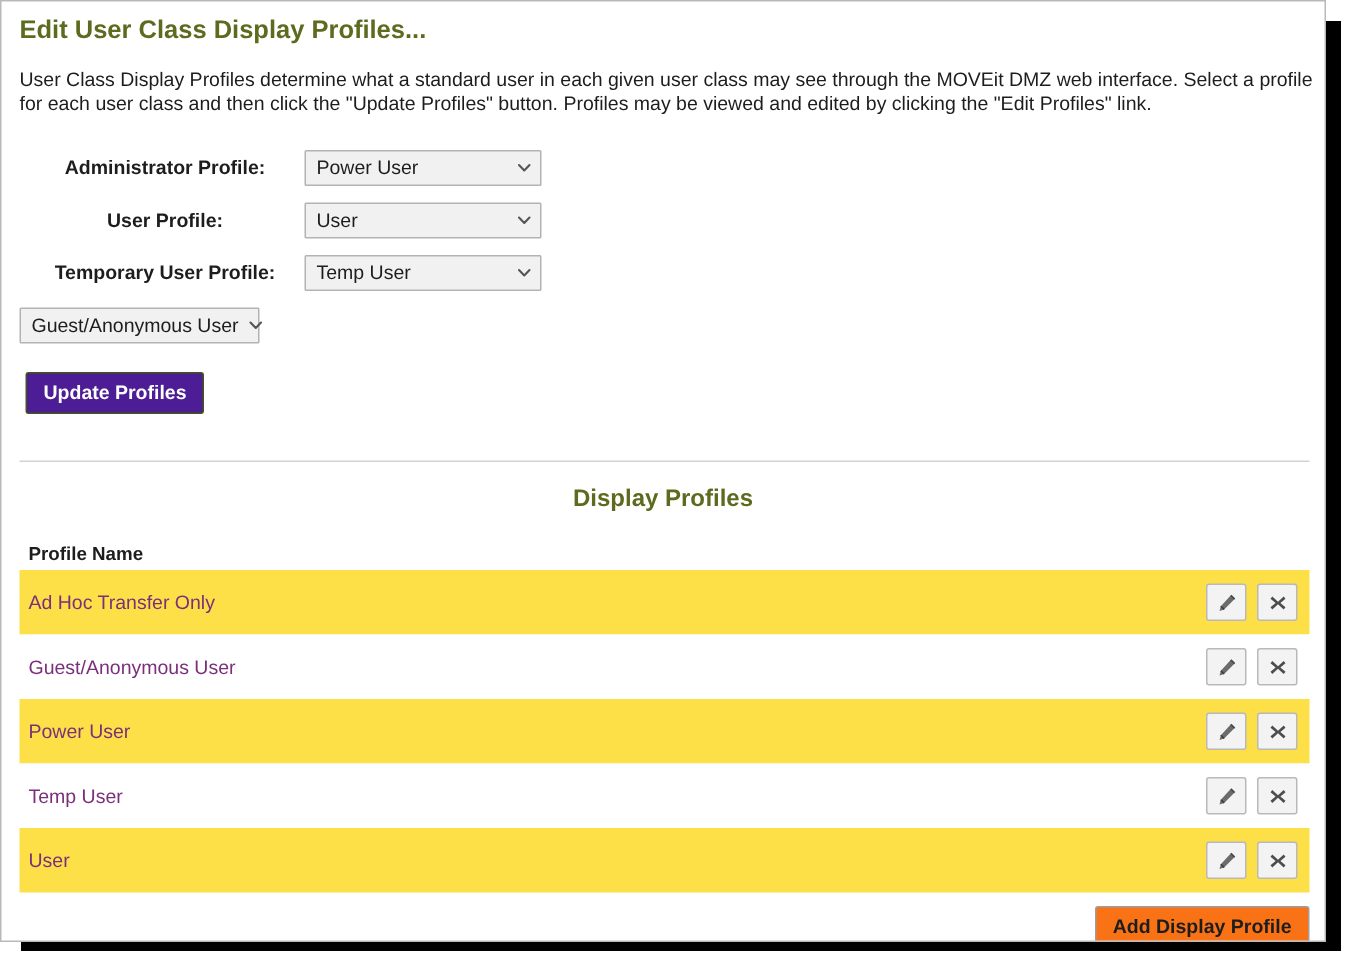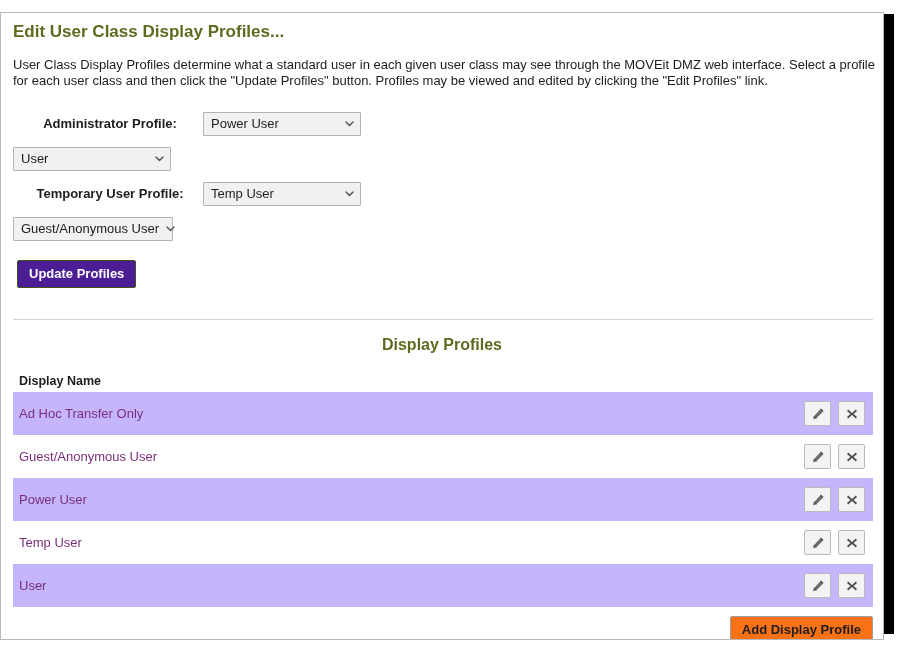--- a/index.html
+++ b/index.html
@@ -28,21 +28,21 @@
     position: absolute;
     left: 14px;
     top: 14px;
     width: 880px;
     height: 620px;
     background: #000000;
   }
   .panel {
     position: absolute;
     left: 0px;
-    top: 12px;
+    top: 0px;
     width: 884px;
     height: 628px;
     background: #ffffff;
     border: 1px solid #b9b9b9;
     box-sizing: border-box;
     overflow: hidden;
   }
 
   .inner {
     padding: 0 12px;
@@ -167,21 +167,21 @@
     font-weight: bold;
     color: #1d1d1d;
   }
   .row {
     display: flex;
     align-items: center;
     height: 43px;
     padding: 0 8px 0 6px;
     box-sizing: border-box;
   }
-  .row.odd { background: #c4b5fd; }
+  .row.odd { background: #fde047; }
   .row.even { background: #ffffff; }
   .row .cell-name {
     flex: 1 1 auto;
     font-size: 13px;
     color: #7b2f7b;
     cursor: pointer;
   }
   .row .cell-actions {
     flex: 0 0 auto;
     display: flex;
@@ -243,20 +243,21 @@
             <span class="sel-text">Power User</span>
             <span class="chev">
               <svg width="13" height="13" viewBox="0 0 13 13">
                   <path d="M3 5 L6.5 8.6 L10 5" fill="none" stroke="#555555" stroke-width="1.4" stroke-linecap="round" stroke-linejoin="round"></path>
                 </svg>
             </span>
           </div>
         </div>
 
         <div class="form-row">
+          <div class="form-label">User Profile:</div>
           <div class="select-box sel-w-158">
             <span class="sel-text">User</span>
             <span class="chev">
               <svg width="13" height="13" viewBox="0 0 13 13">
                   <path d="M3 5 L6.5 8.6 L10 5" fill="none" stroke="#555555" stroke-width="1.4" stroke-linecap="round" stroke-linejoin="round"></path>
                 </svg>
             </span>
           </div>
         </div>
 
@@ -286,21 +287,21 @@
         <button class="btn-green">Update Profiles</button>
       </div>
 
       <div class="divider"></div>
 
       <h2 class="section-title">Display Profiles</h2>
 
       <div class="table">
 
         <div class="th-row">
-          <div class="th">Display Name</div>
+          <div class="th">Profile Name</div>
         </div>
 
         <div class="row odd">
           <div class="cell-name">Ad Hoc Transfer Only</div>
           <div class="cell-actions">
             <div class="icon-btn">
               <span>
                 <svg width="14" height="14" viewBox="0 0 14 14">
                     <path d="M9.6 1.9 L12.1 4.4 L5.1 11.4 L2.0 12.3 L2.9 9.2 Z" fill="#6b6b6b"></path>
                     <path d="M9.6 1.9 L12.1 4.4" stroke="#4a4a4a" stroke-width="1.1"></path>

